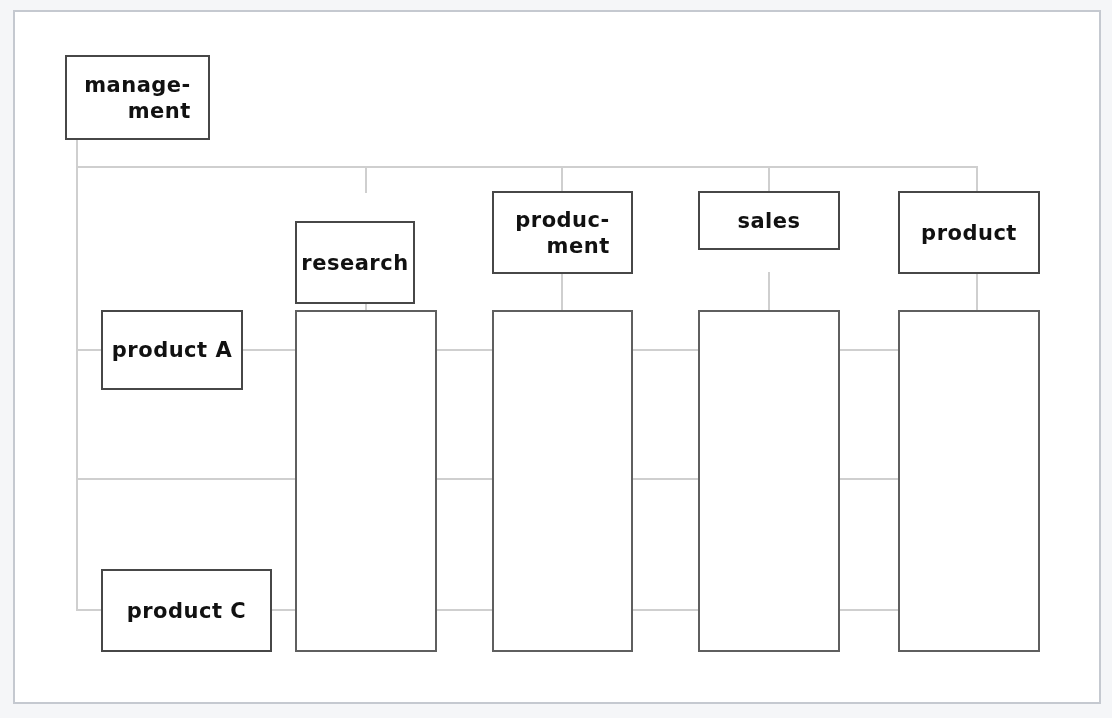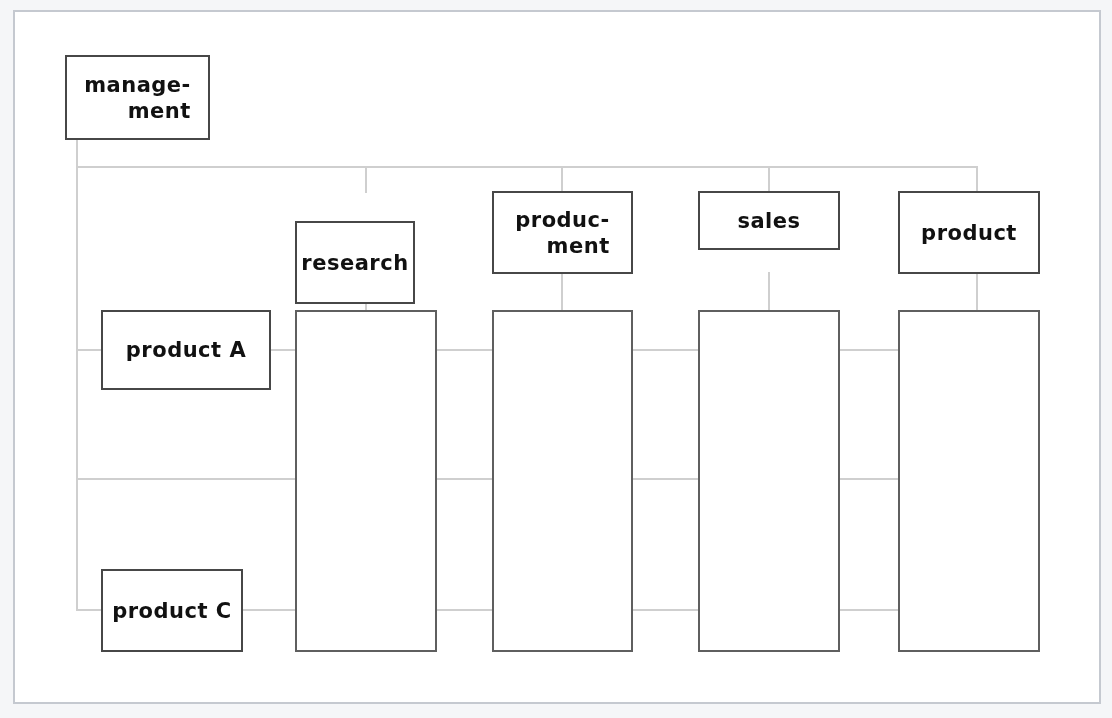--- a/index.html
+++ b/index.html
@@ -82,16 +82,16 @@
 
   <div class="node" style="left:65px; top:55px; width:145px; height:85px;">manage-
 ment</div>
 
   <div class="node" style="left:295px; top:191px; width:120px; height:83px;margin-top:30px;">research</div>
   <div class="node" style="left:492px; top:191px; width:141px; height:83px;">produc-
 ment</div>
   <div class="node" style="left:698px; top:191px; width:142px; height:59px;">sales</div>
   <div class="node" style="left:898px; top:191px; width:142px; height:83px;">product</div>
 
-  <div class="node" style="left:101px; top:310px; width:170px; height:80px;">product A</div>
-  <div class="node" style="left:101px; top:569px; width:142px; height:83px;">product C</div>
+  <div class="node" style="left:101px; top:310px; width:142px; height:80px;">product A</div>
+  <div class="node" style="left:101px; top:569px; width:171px; height:83px;">product C</div>
 
 </div>
 
 </body></html>

